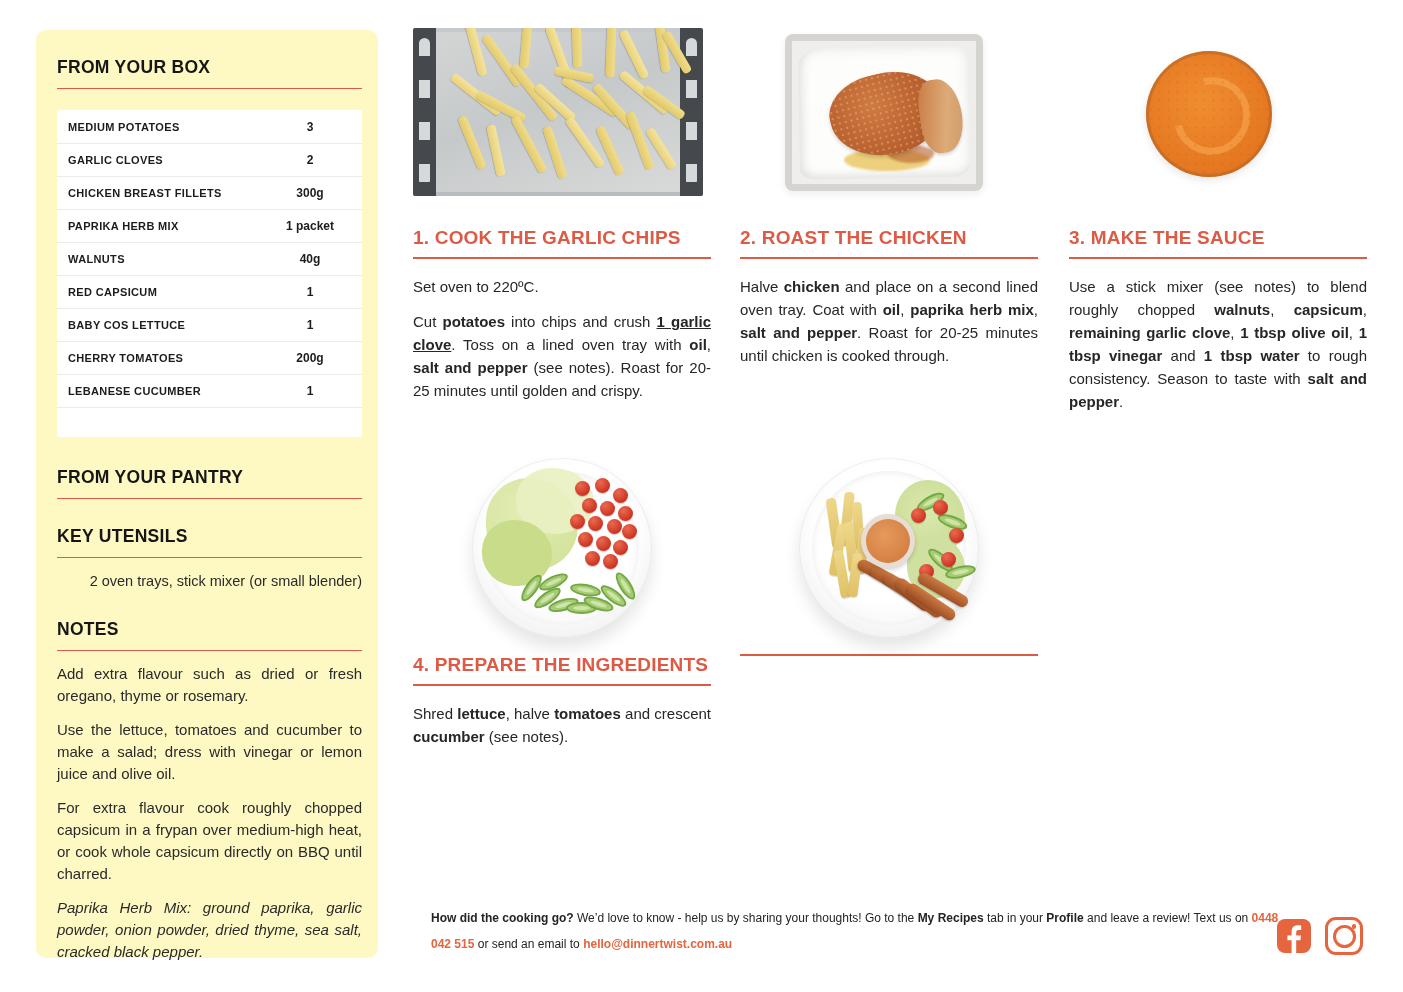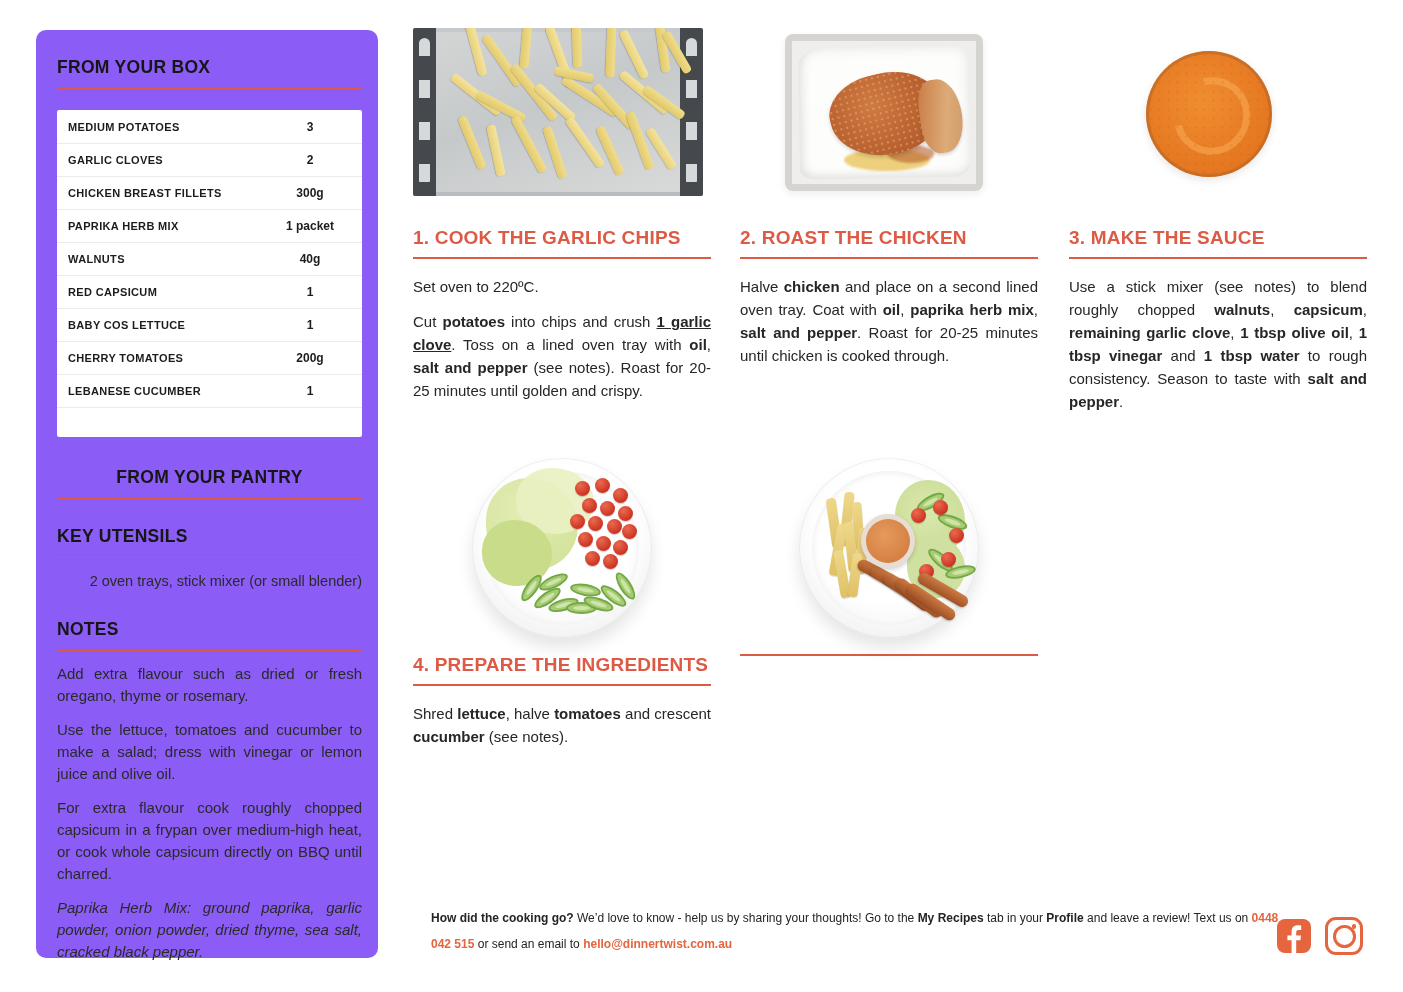--- a/index.html
+++ b/index.html
@@ -5,37 +5,37 @@
   html,body{margin:0;padding:0;background:#ffffff;}
   body{
     width:1403px;height:992px;position:relative;overflow:hidden;
     font-family:"Liberation Sans", sans-serif;color:#232323;
     -webkit-font-smoothing:antialiased;
   }
   .abs{position:absolute;}
 
   
   #sidebar{
-    left:36px;top:30px;width:342px;height:928px;background:#8b5cf6;
+    left:36px;top:30px;width:342px;height:928px;background:#fef9c3;
     border-radius:10px;box-sizing:border-box;padding:27px 16px 20px 21px;
   }
   .side-h{
     font-size:17.5px;font-weight:700;color:#161616;letter-spacing:.3px;
     padding-bottom:10px;border-bottom:1.6px solid var(--accent);margin:0;
   }
   #box-card{
     margin-top:21px;background:#ffffff;border-radius:2px;
     padding:1px 0 29px 0;
   }
   .ing-row{display:flex;justify-content:space-between;align-items:center;
     padding:9px 6px 9px 11px;border-bottom:1px solid #edebe8;}
   .ing-name{font-size:11px;font-weight:700;letter-spacing:.35px;color:#1c1c1c;}
   .ing-qty{font-size:12px;font-weight:700;color:#1c1c1c;width:92px;text-align:center;}
   .side-p{font-size:14.5px;line-height:22px;color:#2a2a2a;text-align:justify;margin:12px 0 0 0;}
-  .gap30{margin-top:30px;text-align:center;}
+  .gap30{margin-top:30px;}
   .gap26{margin-top:27px;}
   #notes-body p{font-size:15px;line-height:22px;color:#2a2a2a;text-align:justify;margin:12px 0 0 0;}
 
   
   .step{width:298px;}
   #s1{left:413px;top:28px;} #s2{left:740px;top:28px;} #s3{left:1069px;top:28px;}
   #s4{left:413px;top:458px;} #s5{left:740px;top:458px;}
   .photo-area{height:168px;position:relative;margin-bottom:31px;}
   .photo-area.row2{height:181px;margin-bottom:15px;display:flex;justify-content:center;}
   .step-title{font-size:19px;font-weight:700;color:var(--accent);letter-spacing:.2px;margin:0;}

